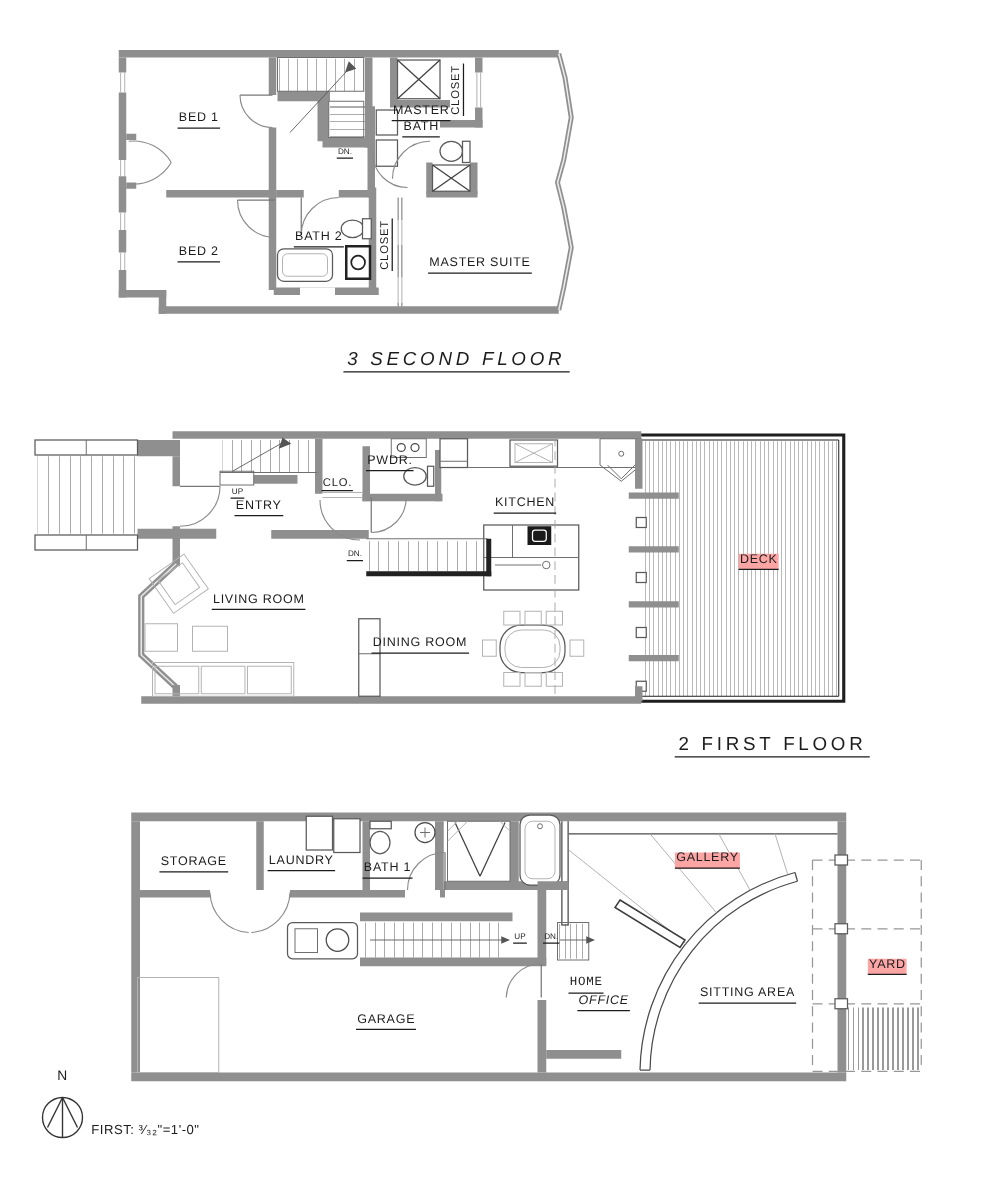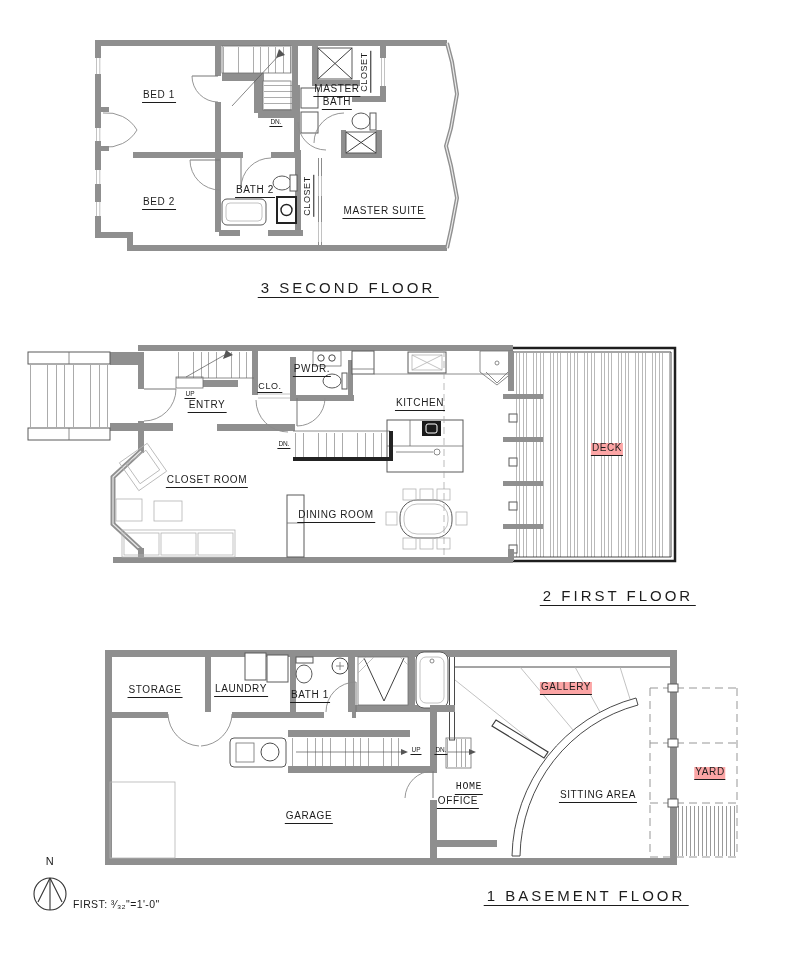--- a/index.html
+++ b/index.html
@@ -356,45 +356,44 @@
 
   <div class="lbl" style="left:159px;top:90px;">BED 1</div>
   <div class="lbl" style="left:159px;top:197px;">BED 2</div>
   <div class="lbl" style="left:255px;top:185px;">BATH 2</div>
   <div class="lbl" style="left:337px;top:84px;">MASTER</div>
   <div class="lbl" style="left:337px;top:97px;">BATH</div>
   <div class="lbl v" style="left:366px;top:72px;font-size:9px;">CLOSET</div>
   <div class="lbl v" style="left:309px;top:196px;font-size:9px;">CLOSET</div>
   <div class="lbl" style="left:384px;top:194px;margin-top:12px;">MASTER SUITE</div>
   <div class="lbl tiny" style="left:276px;top:119px;">DN.</div>
-  <div class="lbl title" style="left:348px;top:280px;">3 SECOND FLOOR</div>
+  <div class="lbl title" style="left:365px;top:280px;font-style:italic;">3 SECOND FLOOR</div>
 
   <div class="lbl" style="left:207px;top:400px;">ENTRY</div>
   <div class="lbl tiny" style="left:190px;top:391px;">UP</div>
   <div class="lbl" style="left:270px;top:382px;font-size:9px;">CLO.</div>
   <div class="lbl" style="left:312px;top:364px;font-size:10px;">PWDR.</div>
   <div class="lbl" style="left:420px;top:398px;">KITCHEN</div>
   <div class="lbl tiny" style="left:284px;top:441px;">DN.</div>
-  <div class="lbl" style="left:207px;top:475px;">CLOSET ROOM</div>
+  <div class="lbl" style="left:207px;top:475px;">LIVING ROOM</div>
   <div class="lbl" style="left:336px;top:510px;">DINING ROOM</div>
   <div class="lbl bg" style="left:607px;top:443px;">DECK</div>
   <div class="lbl title" style="left:618px;top:588px;">2 FIRST FLOOR</div>
 
   <div class="lbl" style="left:155px;top:685px;text-align:right;">STORAGE</div>
   <div class="lbl" style="left:241px;top:684px;">LAUNDRY</div>
   <div class="lbl" style="left:310px;top:690px;">BATH 1</div>
   <div class="lbl" style="left:309px;top:811px;">GARAGE</div>
   <div class="lbl tiny" style="left:416px;top:747px;">UP</div>
   <div class="lbl tiny" style="left:441px;top:747px;">DN.</div>
   <div class="lbl" style="left:469px;top:782px;font-family:Liberation Mono, monospace;">HOME</div>
-  <div class="lbl" style="left:458px;top:796px;">OFFICE</div>
+  <div class="lbl" style="left:483px;top:796px;font-style:italic;">OFFICE</div>
   <div class="lbl bg" style="left:566px;top:682px;">GALLERY</div>
   <div class="lbl" style="left:598px;top:790px;">SITTING AREA</div>
   <div class="lbl bg" style="left:710px;top:767px;">YARD</div>
-  <div class="lbl title" style="left:586px;top:888px;">1 BASEMENT FLOOR</div>
 
   <div class="lbl nounder" style="left:50px;top:856px;font-size:11px;">N</div>
   <div class="scaleline" style="left:73px;top:898px;">
     <span>FIRST:</span>
     <span>³⁄₃₂"=1'-0"</span>
   </div>
 
 </div>
 
 </body></html>

